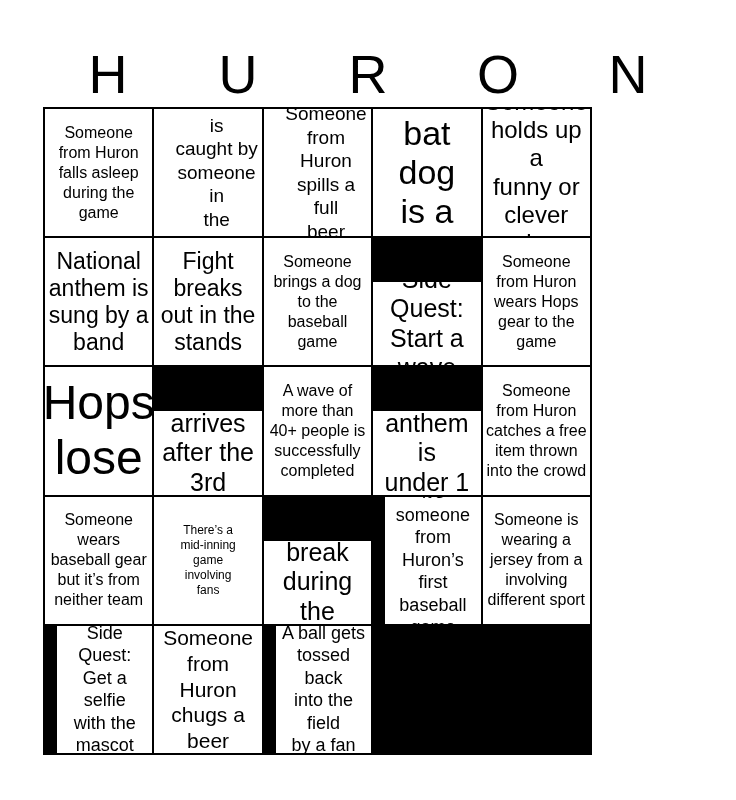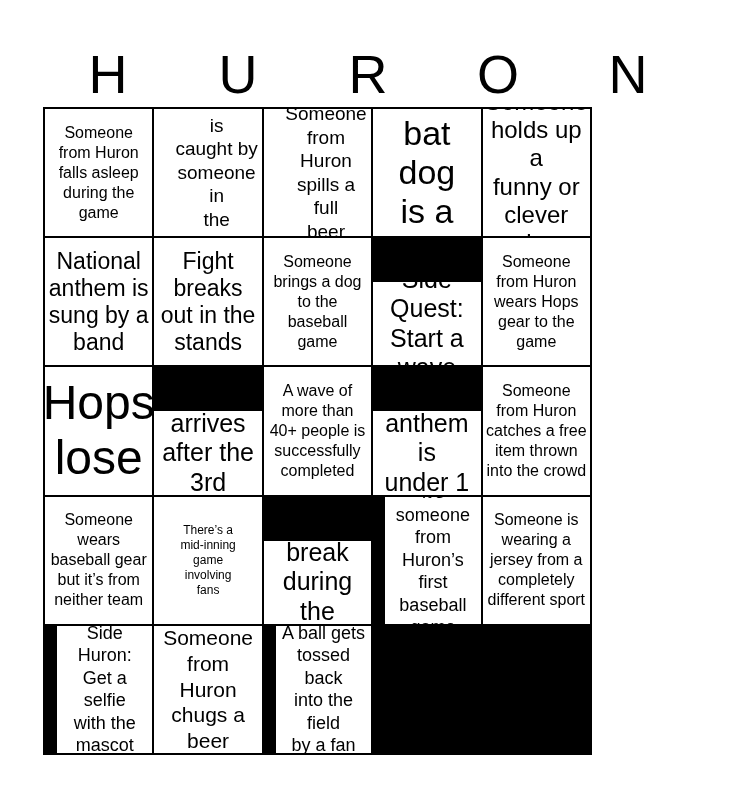--- a/index.html
+++ b/index.html
@@ -162,23 +162,23 @@
 during the
 game</div>
 
     <div class="cell fs18">It’s someone
 from Huron’s
 first baseball
 game</div>
     <div class="cell fs16">Someone is
 wearing a
 jersey from a
-completely
+involving
 different sport</div>
-    <div class="cell fs18">Side Huron:
+    <div class="cell fs18">Side Quest:
 Get a selfie
 with the
 mascot</div>
     <div class="cell fs21">Someone
 from Huron
 chugs a
 beer</div>
     <div class="cell fs18">A ball gets
 tossed back
 into the field

